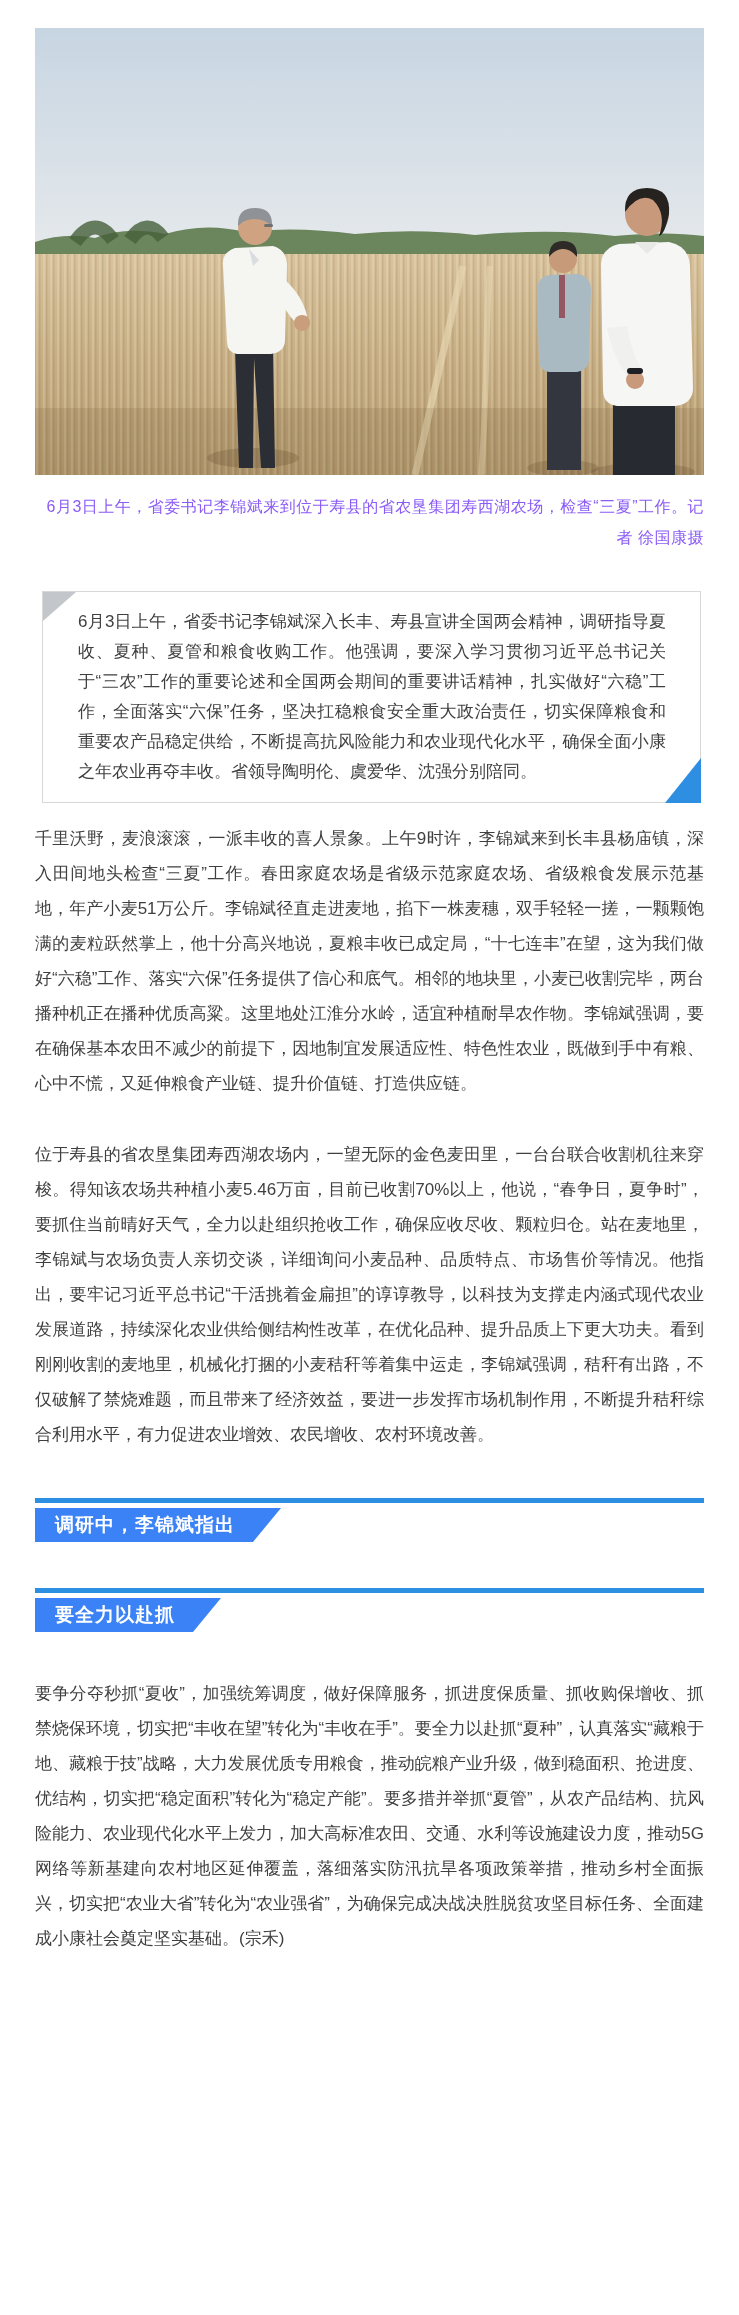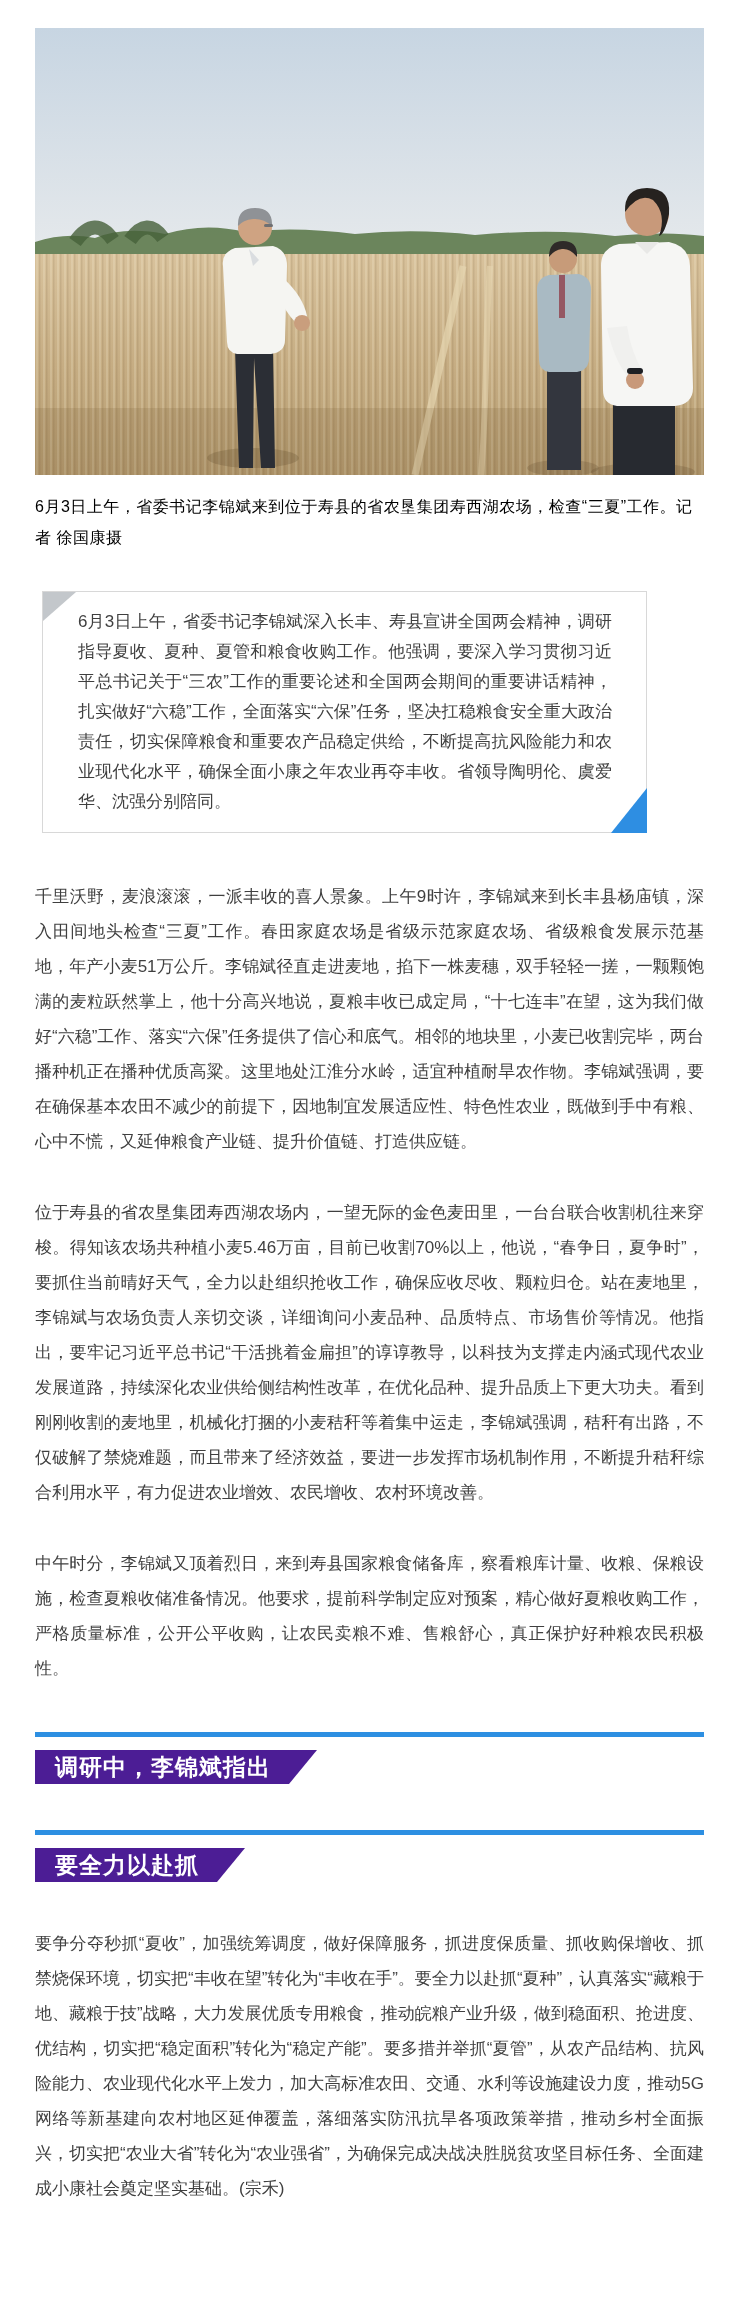--- a/index.html
+++ b/index.html
@@ -18,27 +18,28 @@
     height:447px;
     overflow:hidden;
     cursor:pointer;
   }
   .photo svg{display:block;}
   .caption{
     margin:16px 35px 0 35px;
     width:669px;
     font-size:16px;
     line-height:31px;
-    color:#000000;
+    color:#8b5cf6;
     letter-spacing:0.5px;
+    text-align:right;
   }
   .quote-box{
     position:relative;
     margin:38px 35px 0 42px;
-    width:605px;
+    width:659px;
     box-sizing:border-box;
     border:1px solid #d8d8d8;
     background:#ffffff;
     padding:15px 34px 15px 35px;
   }
   .corner-tl{
     position:absolute;
     top:0;left:0;
     width:0;height:0;
     border-top:29px solid #c3c7cb;
@@ -59,35 +60,35 @@
     text-align:justify;
   }
   .body-para{
     margin:36px 35px 0 35px;
     width:669px;
     font-size:17px;
     line-height:35px;
     color:#3f3f3f;
     text-align:justify;
   }
-  .first-para{margin-top:46px;}
+  .first-para{margin-top:18px;}
   .section-header{
     margin:46px 35px 0 35px;
     width:669px;
   }
   .header-line{
     height:5px;
     background:#2D8FE2;
   }
   .header-badge{
     display:inline-block;
-    margin-top:13px;
-    background:#4c1d95;
+    margin-top:5px;
+    background:#3b82f6;
     color:#ffffff;
-    font-size:23px;
+    font-size:19px;
     font-weight:bold;
     line-height:34px;
     padding:0 46px 0 20px;
     letter-spacing:1px;
     -webkit-clip-path:polygon(0 0,100% 0,calc(100% - 28px) 100%,0 100%);
     clip-path:polygon(0 0,100% 0,calc(100% - 28px) 100%,0 100%);
   }
   .section-para{
     margin-top:44px;
   }
@@ -167,21 +168,20 @@
   <p class="caption">6月3日上午，省委书记李锦斌来到位于寿县的省农垦集团寿西湖农场，检查“三夏”工作。记者 徐国康摄</p>
 
   <div class="quote-box">
     <span class="corner-tl"></span>
     <span class="corner-br"></span>
     <p class="quote-text">6月3日上午，省委书记李锦斌深入长丰、寿县宣讲全国两会精神，调研指导夏收、夏种、夏管和粮食收购工作。他强调，要深入学习贯彻习近平总书记关于“三农”工作的重要论述和全国两会期间的重要讲话精神，扎实做好“六稳”工作，全面落实“六保”任务，坚决扛稳粮食安全重大政治责任，切实保障粮食和重要农产品稳定供给，不断提高抗风险能力和农业现代化水平，确保全面小康之年农业再夺丰收。省领导陶明伦、虞爱华、沈强分别陪同。</p>
   </div>
 
   <p class="body-para first-para">千里沃野，麦浪滚滚，一派丰收的喜人景象。上午9时许，李锦斌来到长丰县杨庙镇，深入田间地头检查“三夏”工作。春田家庭农场是省级示范家庭农场、省级粮食发展示范基地，年产小麦51万公斤。李锦斌径直走进麦地，掐下一株麦穗，双手轻轻一搓，一颗颗饱满的麦粒跃然掌上，他十分高兴地说，夏粮丰收已成定局，“十七连丰”在望，这为我们做好“六稳”工作、落实“六保”任务提供了信心和底气。相邻的地块里，小麦已收割完毕，两台播种机正在播种优质高粱。这里地处江淮分水岭，适宜种植耐旱农作物。李锦斌强调，要在确保基本农田不减少的前提下，因地制宜发展适应性、特色性农业，既做到手中有粮、心中不慌，又延伸粮食产业链、提升价值链、打造供应链。</p>
   <p class="body-para">位于寿县的省农垦集团寿西湖农场内，一望无际的金色麦田里，一台台联合收割机往来穿梭。得知该农场共种植小麦5.46万亩，目前已收割70%以上，他说，“春争日，夏争时”，要抓住当前晴好天气，全力以赴组织抢收工作，确保应收尽收、颗粒归仓。站在麦地里，李锦斌与农场负责人亲切交谈，详细询问小麦品种、品质特点、市场售价等情况。他指出，要牢记习近平总书记“干活挑着金扁担”的谆谆教导，以科技为支撑走内涵式现代农业发展道路，持续深化农业供给侧结构性改革，在优化品种、提升品质上下更大功夫。看到刚刚收割的麦地里，机械化打捆的小麦秸秆等着集中运走，李锦斌强调，秸秆有出路，不仅破解了禁烧难题，而且带来了经济效益，要进一步发挥市场机制作用，不断提升秸秆综合利用水平，有力促进农业增效、农民增收、农村环境改善。</p>
-  <p class="body-para">中午时分，李锦斌又顶着烈日，来到寿县国家粮食储备库，察看粮库计量、收粮、保粮设施，检查夏粮收储准备情况。他要求，提前科学制定应对预案，精心做好夏粮收购工作，严格质量标准，公开公平收购，让农民卖粮不难、售粮舒心，真正保护好种粮农民积极性。</p>
 
   <div class="section-header">
     <div class="header-line"></div>
     <div class="header-badge">调研中，李锦斌指出</div>
   </div>
 
   <div class="section-header">
     <div class="header-line"></div>
     <div class="header-badge">要全力以赴抓</div>
   </div>

